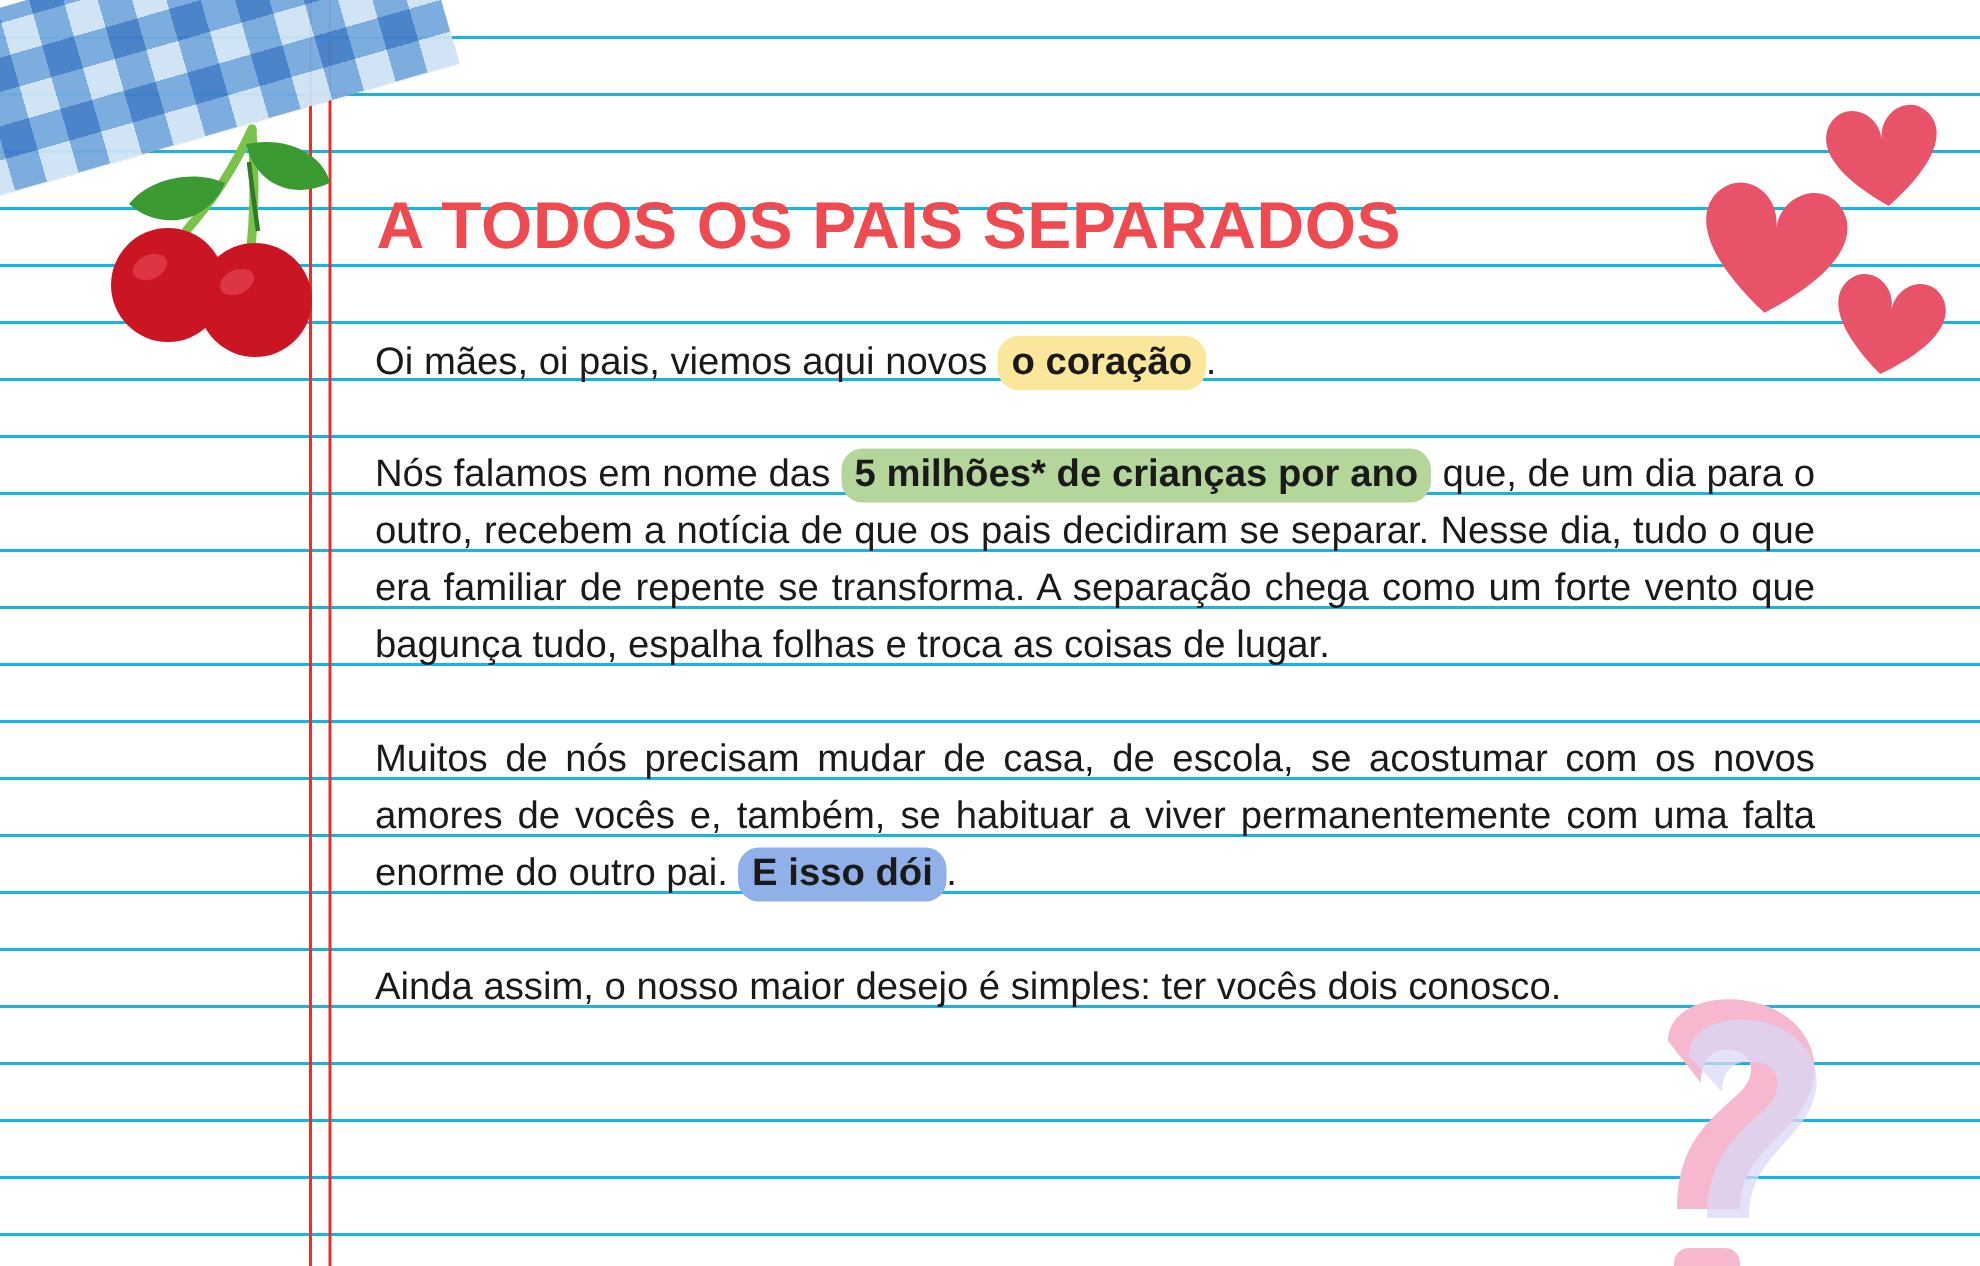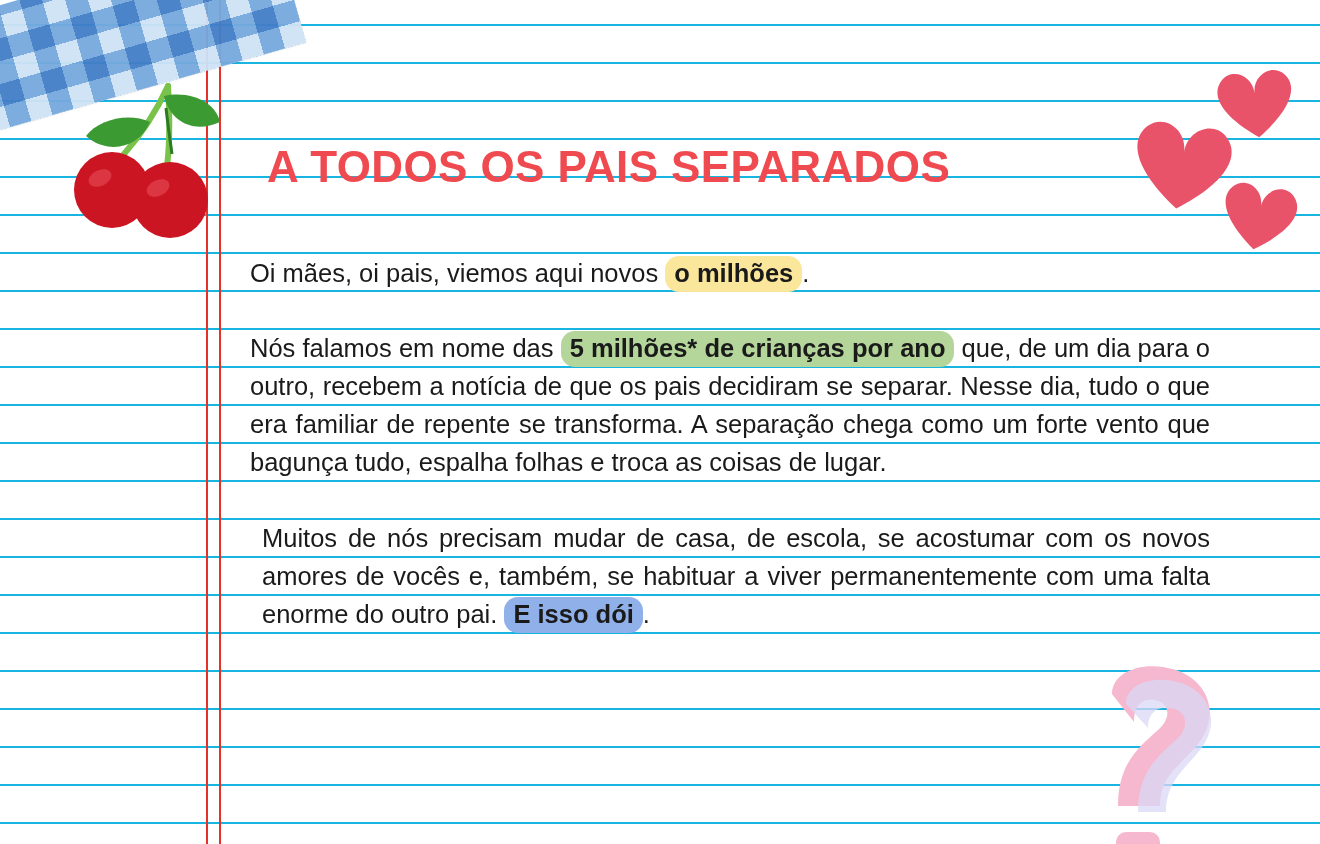--- a/index.html
+++ b/index.html
@@ -93,39 +93,39 @@
 
   
   .content {
     position: absolute;
     left: 250px;
     top: 0;
     width: 960px;
     z-index: 6;
   }
   .doc-title {
-    margin: 17px;
+    margin: 1px;
     padding-top: 128px;
     font-size: 44px;
     line-height: 1;
     font-weight: bold;
     color: #ef4a50;
     letter-spacing: 0.4px;
   }
   p.para {
     margin: 0;
     color: #1a1a1a;
     font-size: 25.5px;
     line-height: 38px;
     text-align: justify;
     text-justify: inter-word;
   }
   p.p1 { padding-top: 48px; }
   p.p2 { padding-top: 37px; }
-  p.p3 { padding-top: 38px; margin-left: 12px; }
+  p.p3 { padding-top: 38px; }
   p.p4 { padding-top: 38px; }
   p.last-line-left { text-align-last: left; }
 
   b { font-weight: bold; }
 
   .hl {
     padding: 3px 9px 5px 9px;
     border-radius: 14px;
     box-decoration-break: clone;
     -webkit-box-decoration-break: clone;
@@ -186,17 +186,18 @@
 
   <svg class="qmark" viewBox="0 0 230 250">
     <path d="M70 28 C70 4 104 -6 134 4 C168 16 178 50 156 78 C138 100 118 110 118 140 L76 140 C76 98 96 82 116 64 C130 52 128 36 112 34 C98 32 92 42 92 56 Z" fill="#f6b8cf"></path>
     <rect x="74" y="166" width="44" height="44" rx="10" fill="#f6b8cf"></rect>
     <path d="M84 38 C84 16 116 8 142 18 C170 30 178 58 158 84 C142 104 124 116 124 146 L96 146 C96 106 116 90 134 74 C148 62 146 44 128 42 C112 40 106 50 106 62 Z" fill="#d9d8f5" opacity="0.75"></path>
   </svg>
 
   <div class="content">
     <h1 class="doc-title" style="color: rgb(239, 74, 80);">A TODOS OS PAIS SEPARADOS</h1>
 
-    <p class="para p1 last-line-left"><span>Oi mães, oi pais, viemos aqui novos </span><b class="hl" style="background: rgb(251, 231, 155);">o milhões</b><span>.</span></p>
+    <p class="para p1 last-line-left"><span>Oi mães, oi pais, viemos aqui novos </span><b class="hl" style="background: rgb(251, 231, 155);">o coração</b><span>.</span></p>
     <p class="para p2"><span>Nós falamos em nome das </span><b class="hl" style="background: rgb(181, 214, 155);">5 milhões* de crianças por ano</b><span> que, de um dia para o outro, recebem a notícia de que os pais decidiram se separar. Nesse dia, tudo o que era familiar de repente se transforma. A separação chega como um forte vento que bagunça tudo, espalha folhas e troca as coisas de lugar.</span></p>
     <p class="para p3"><span>Muitos de nós precisam mudar de casa, de escola, se acostumar com os novos amores de vocês e, também, se habituar a viver permanentemente com uma falta enorme do outro pai. </span><b class="hl" style="background: rgb(143, 176, 232);">E isso dói</b><span>.</span></p>
+    <p class="para p4 last-line-left"><span>Ainda assim, o nosso maior desejo é simples: ter vocês dois conosco.</span></p>
   </div>
 </div>
 
 </body></html>

